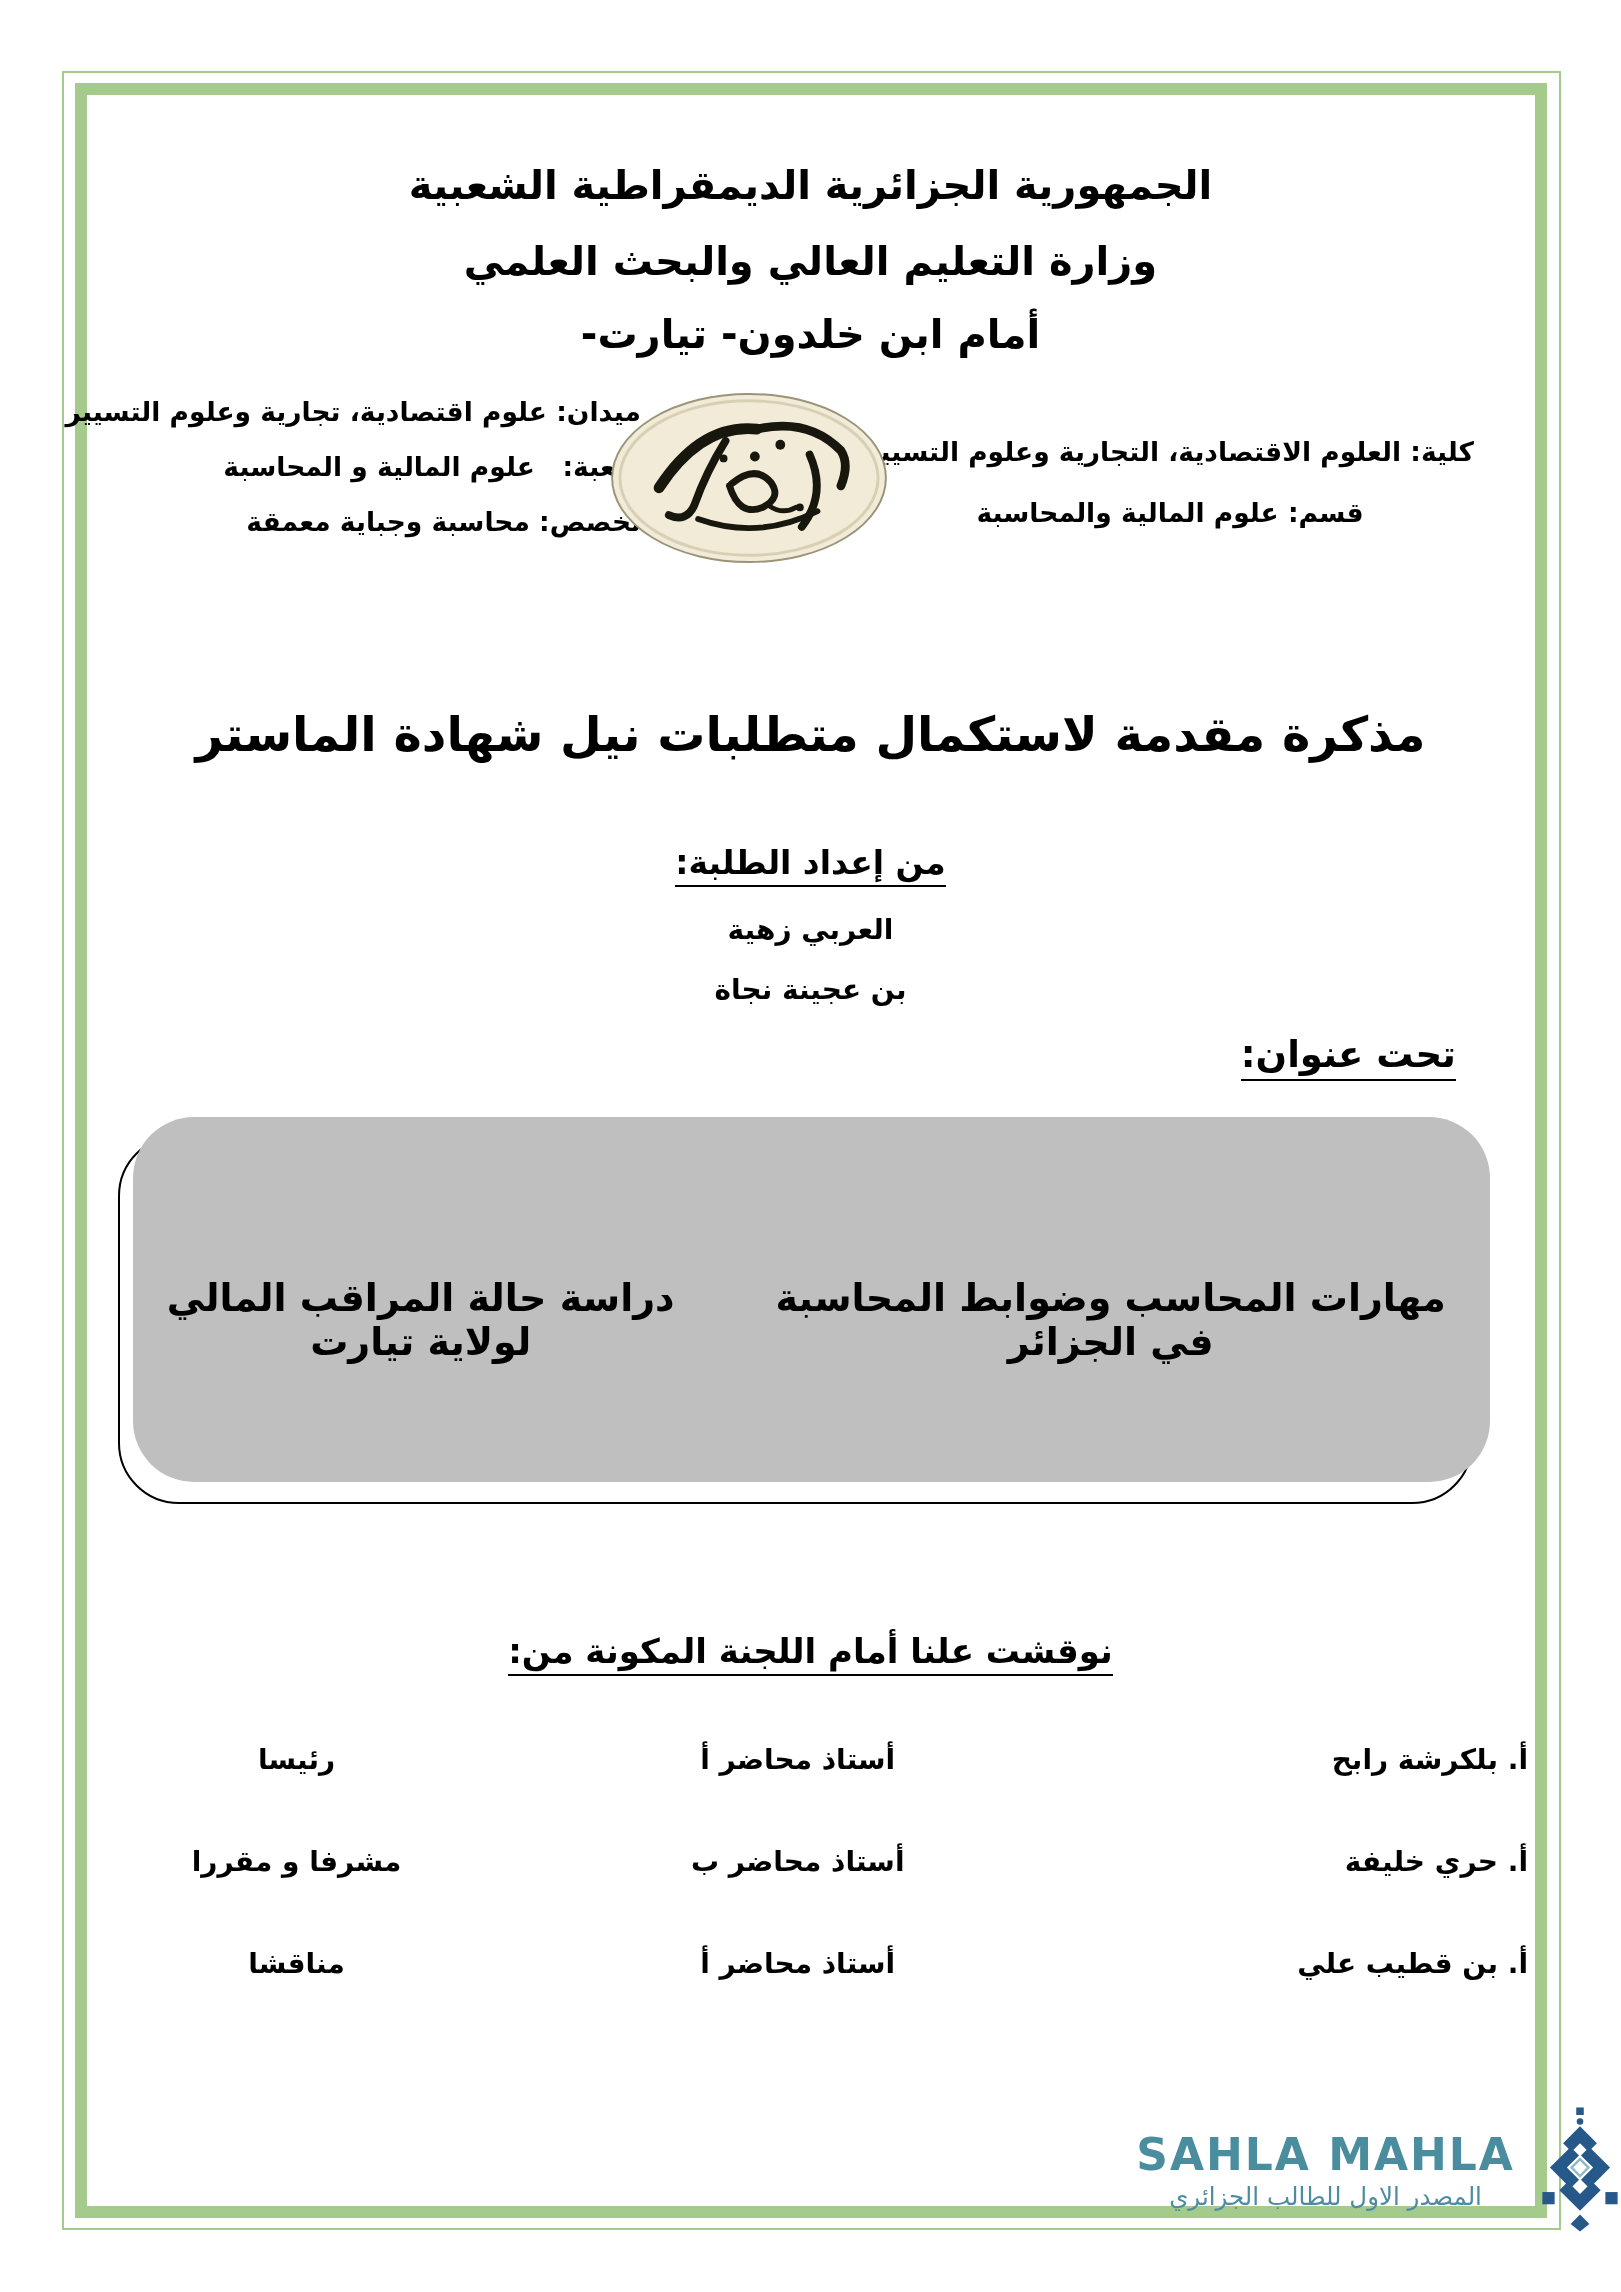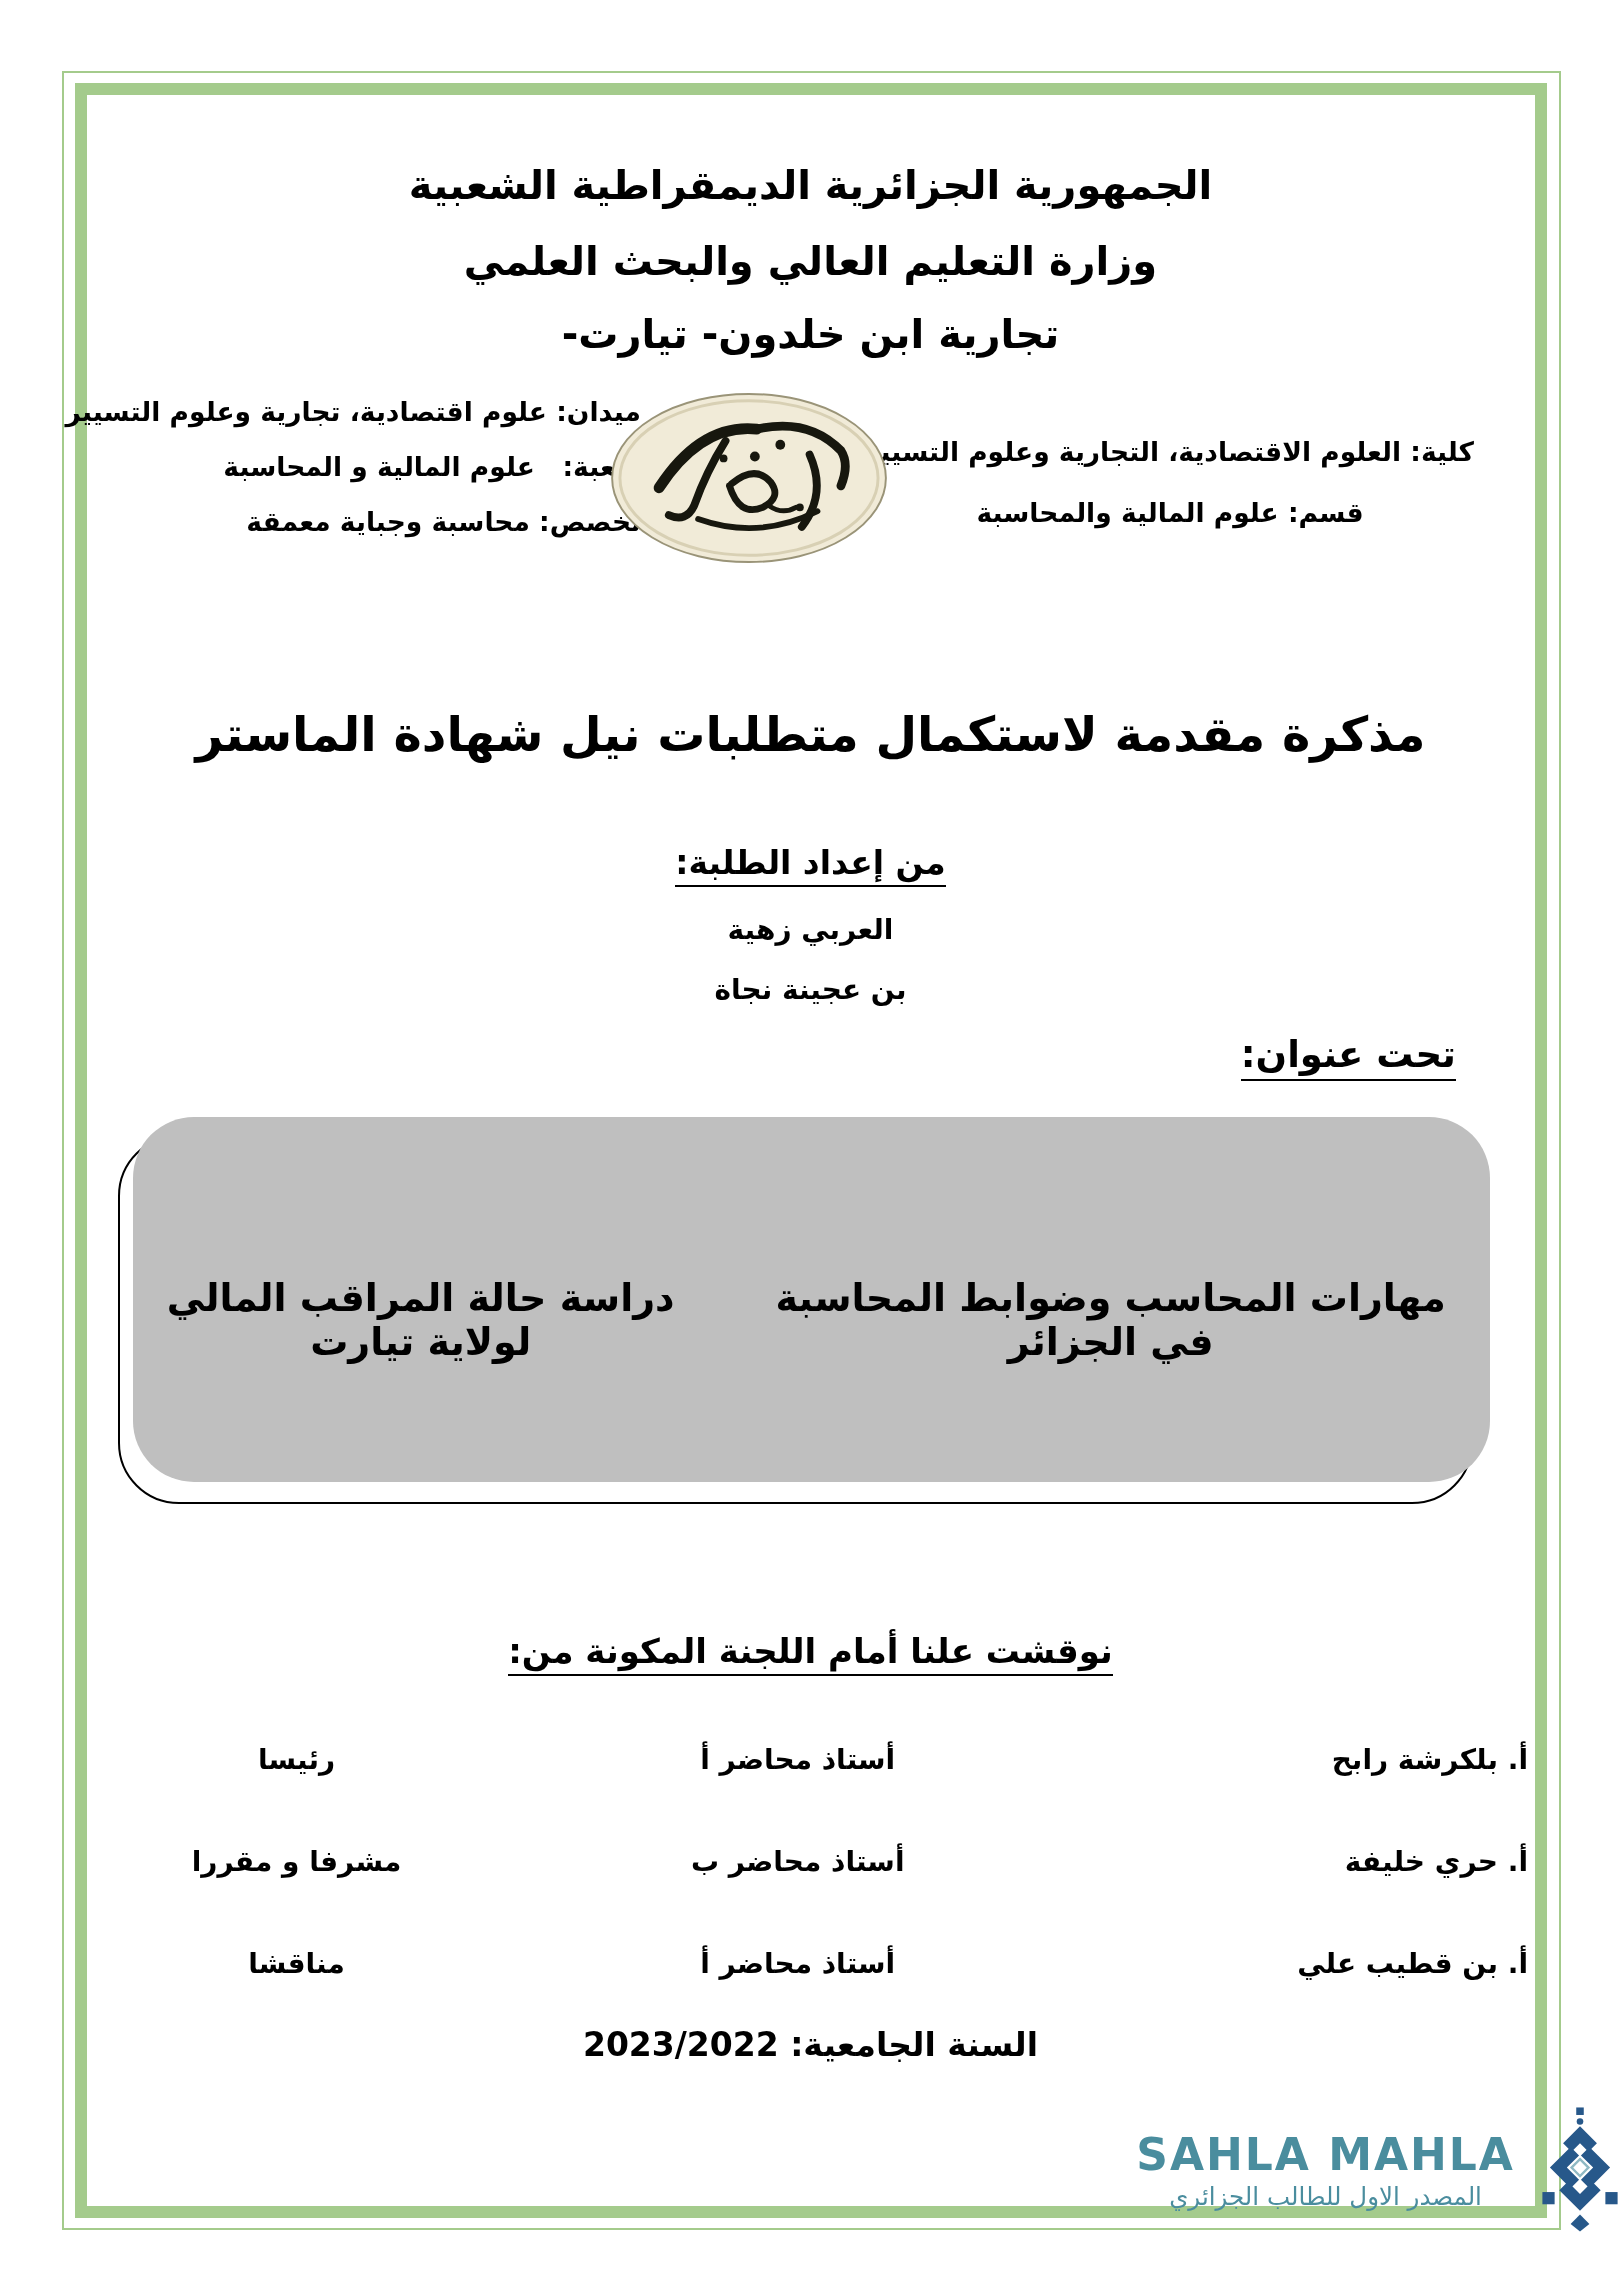--- a/index.html
+++ b/index.html
@@ -84,21 +84,21 @@
 </head>
 <body>
 
 <div class="page" dir="rtl">
 
   <div class="frame-outer"></div>
   <div class="frame-inner"></div>
 
   <div class="hdr l1">الجمهورية الجزائرية الديمقراطية الشعبية</div>
   <div class="hdr l2">وزارة التعليم العالي والبحث العلمي</div>
-  <div class="hdr l3">تجارية ابن خلدون- تيارت-</div>
+  <div class="hdr l3">أمام ابن خلدون- تيارت-</div>
 
   <div class="right-block">
     <div>كلية: العلوم الاقتصادية، التجارية وعلوم التسيير</div>
     <div>قسم: علوم المالية والمحاسبة</div>
   </div>
 
   <div class="left-block">
     <div>ميدان: علوم اقتصادية، تجارية وعلوم التسيير</div>
     <div>شعبة:&nbsp;&nbsp; علوم المالية و المحاسبة</div>
     <div>تخصص: محاسبة وجباية معمقة</div>
@@ -159,21 +159,20 @@
       <div class="cgrade">أستاذ محاضر ب</div>
       <div class="crole">مشرفا و مقررا</div>
     </div>
     <div class="crow">
       <div class="cname">أ. بن قطيب علي</div>
       <div class="cgrade">أستاذ محاضر أ</div>
       <div class="crole">مناقشا</div>
     </div>
   </div>
 
-  <div class="year">السنة الجامعية: 2023/2022</div>
 
   <div class="sahla">
     <div class="sahla-text">
       <div class="sahla-brand">SAHLA MAHLA</div>
       <div class="sahla-tag" dir="rtl">المصدر الاول للطالب الجزائري</div>
     </div>
     <div class="sahla-mark">
       <svg viewBox="0 0 100 132" xmlns="http://www.w3.org/2000/svg" aria-hidden="true">
         <g fill="#27588a">
           <rect x="46" y="0" width="8" height="8"></rect>

